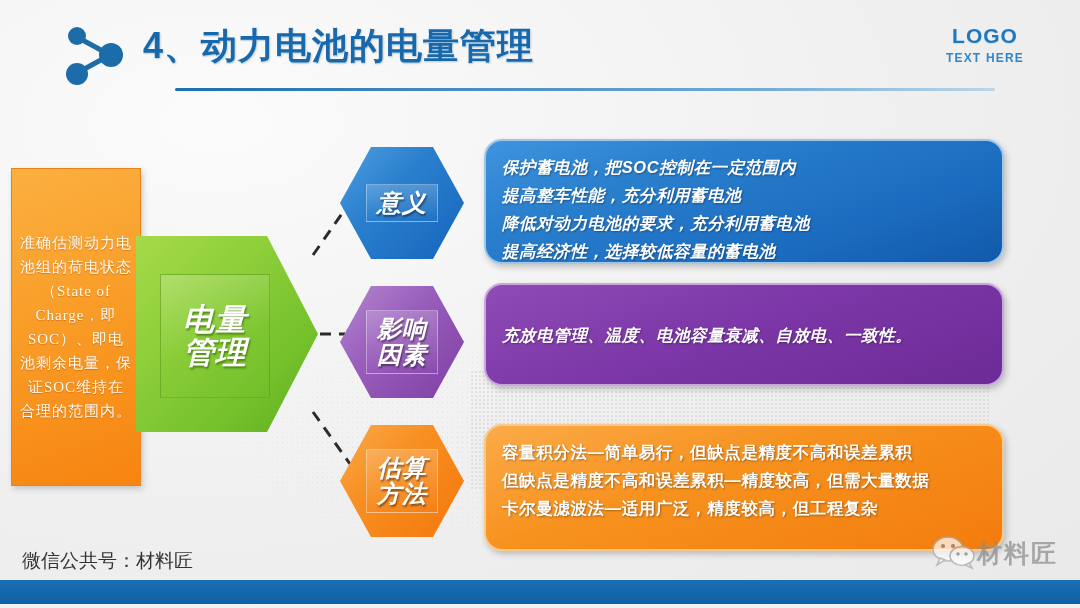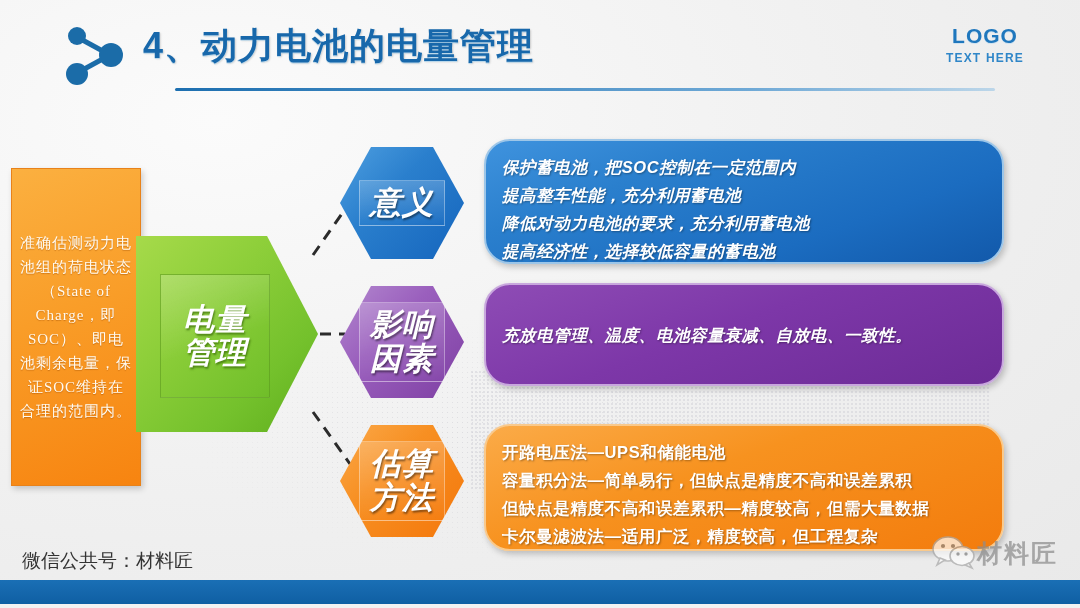--- a/index.html
+++ b/index.html
@@ -96,34 +96,34 @@
   .connectors{position:absolute;left:0;top:0;width:1080px;height:608px;pointer-events:none;}
 
   
   .hex{
     position:absolute;width:124px;height:112px;
     clip-path:polygon(25% 0%, 75% 0%, 100% 50%, 75% 100%, 25% 100%, 0% 50%);
     filter:drop-shadow(2px 3px 4px rgba(0,0,0,.25));
     display:flex;align-items:center;justify-content:center;
   }
   .hex-label{
-    font-size:31px;font-weight:bold;color:#fff;font-style:italic;
+    font-size:24px;font-weight:bold;color:#fff;font-style:italic;
     line-height:1.1;text-align:right;letter-spacing:1px;
     border:1px solid rgba(255,255,255,.35);
     padding:5px 10px;
     background:linear-gradient(180deg,rgba(255,255,255,.20),rgba(255,255,255,0));
     text-shadow:1px 2px 2px rgba(0,0,0,.45);
   }
   .hex-blue{left:340px;top:147px;background:linear-gradient(135deg,#4e9fe0 0%,#2a7fcd 40%,#1565bd 100%);}
   .hex-purple{left:340px;top:286px;background:linear-gradient(135deg,#b388cf 0%,#9a5fbd 40%,#7e3fa3 100%);}
   .hex-orange{left:340px;top:425px;background:linear-gradient(135deg,#fba949 0%,#f78f22 40%,#f4770b 100%);}
 
   
   .panel{
-    position:absolute;left:484px;border-radius:26px;
+    position:absolute;left:484px;border-radius:18px;
     box-shadow:2px 3px 6px rgba(0,0,0,.22);
     box-sizing:border-box;padding:12px 16px;
     color:#fff;
   }
   .panel p{
     margin:0;font-size:16.5px;line-height:28px;font-weight:bold;font-style:italic;
     letter-spacing:.6px;text-shadow:1px 1px 2px rgba(0,0,0,.35);
   }
   .panel-blue{
     top:139px;width:520px;height:125px;
@@ -221,21 +221,20 @@
     <p>提高整车性能，充分利用蓄电池</p>
     <p>降低对动力电池的要求，充分利用蓄电池</p>
     <p>提高经济性，选择较低容量的蓄电池</p>
   </div>
 
   <div class="panel panel-purple">
     <p>充放电管理、温度、电池容量衰减、自放电、一致性。</p>
   </div>
 
   <div class="panel panel-orange">
-    <p>开路电压法—UPS和储能电池</p>
     <p>容量积分法—简单易行，但缺点是精度不高和误差累积</p>
     <p>但缺点是精度不高和误差累积—精度较高，但需大量数据</p>
     <p>卡尔曼滤波法—适用广泛，精度较高，但工程复杂</p>
   </div>
 
   <div class="footer-text">微信公共号：材料匠</div>
 
   <div class="watermark">
     <svg width="46" height="34" viewBox="0 0 46 34">
       <ellipse cx="17" cy="13" rx="15" ry="12" fill="#fdfdfd" stroke="#a9a9a9" stroke-width="1.6"></ellipse>

